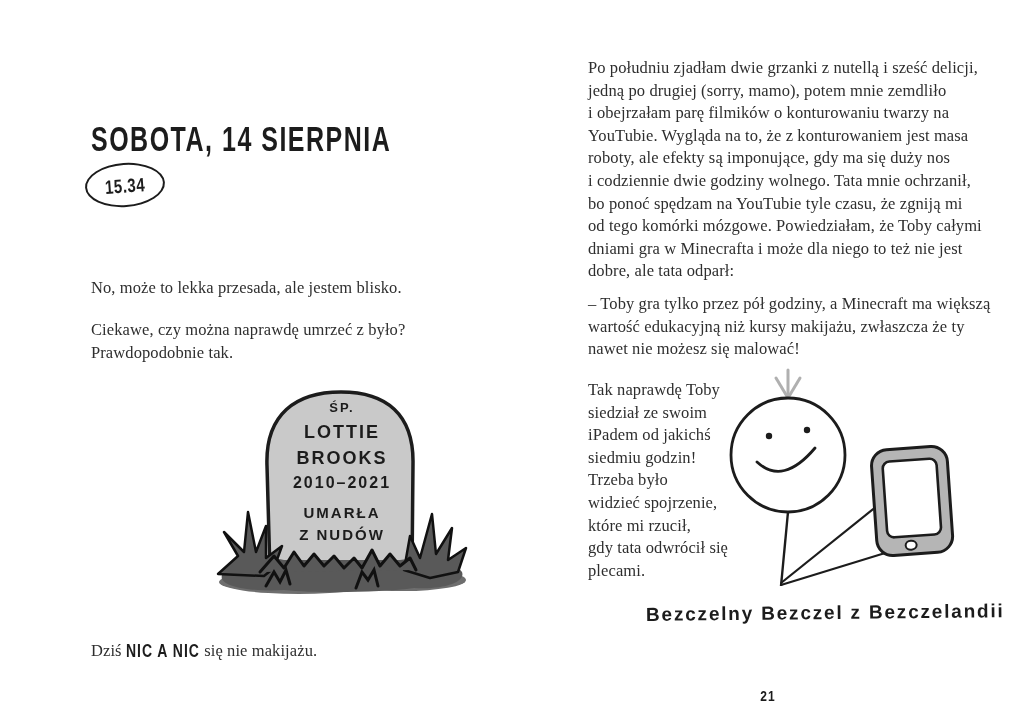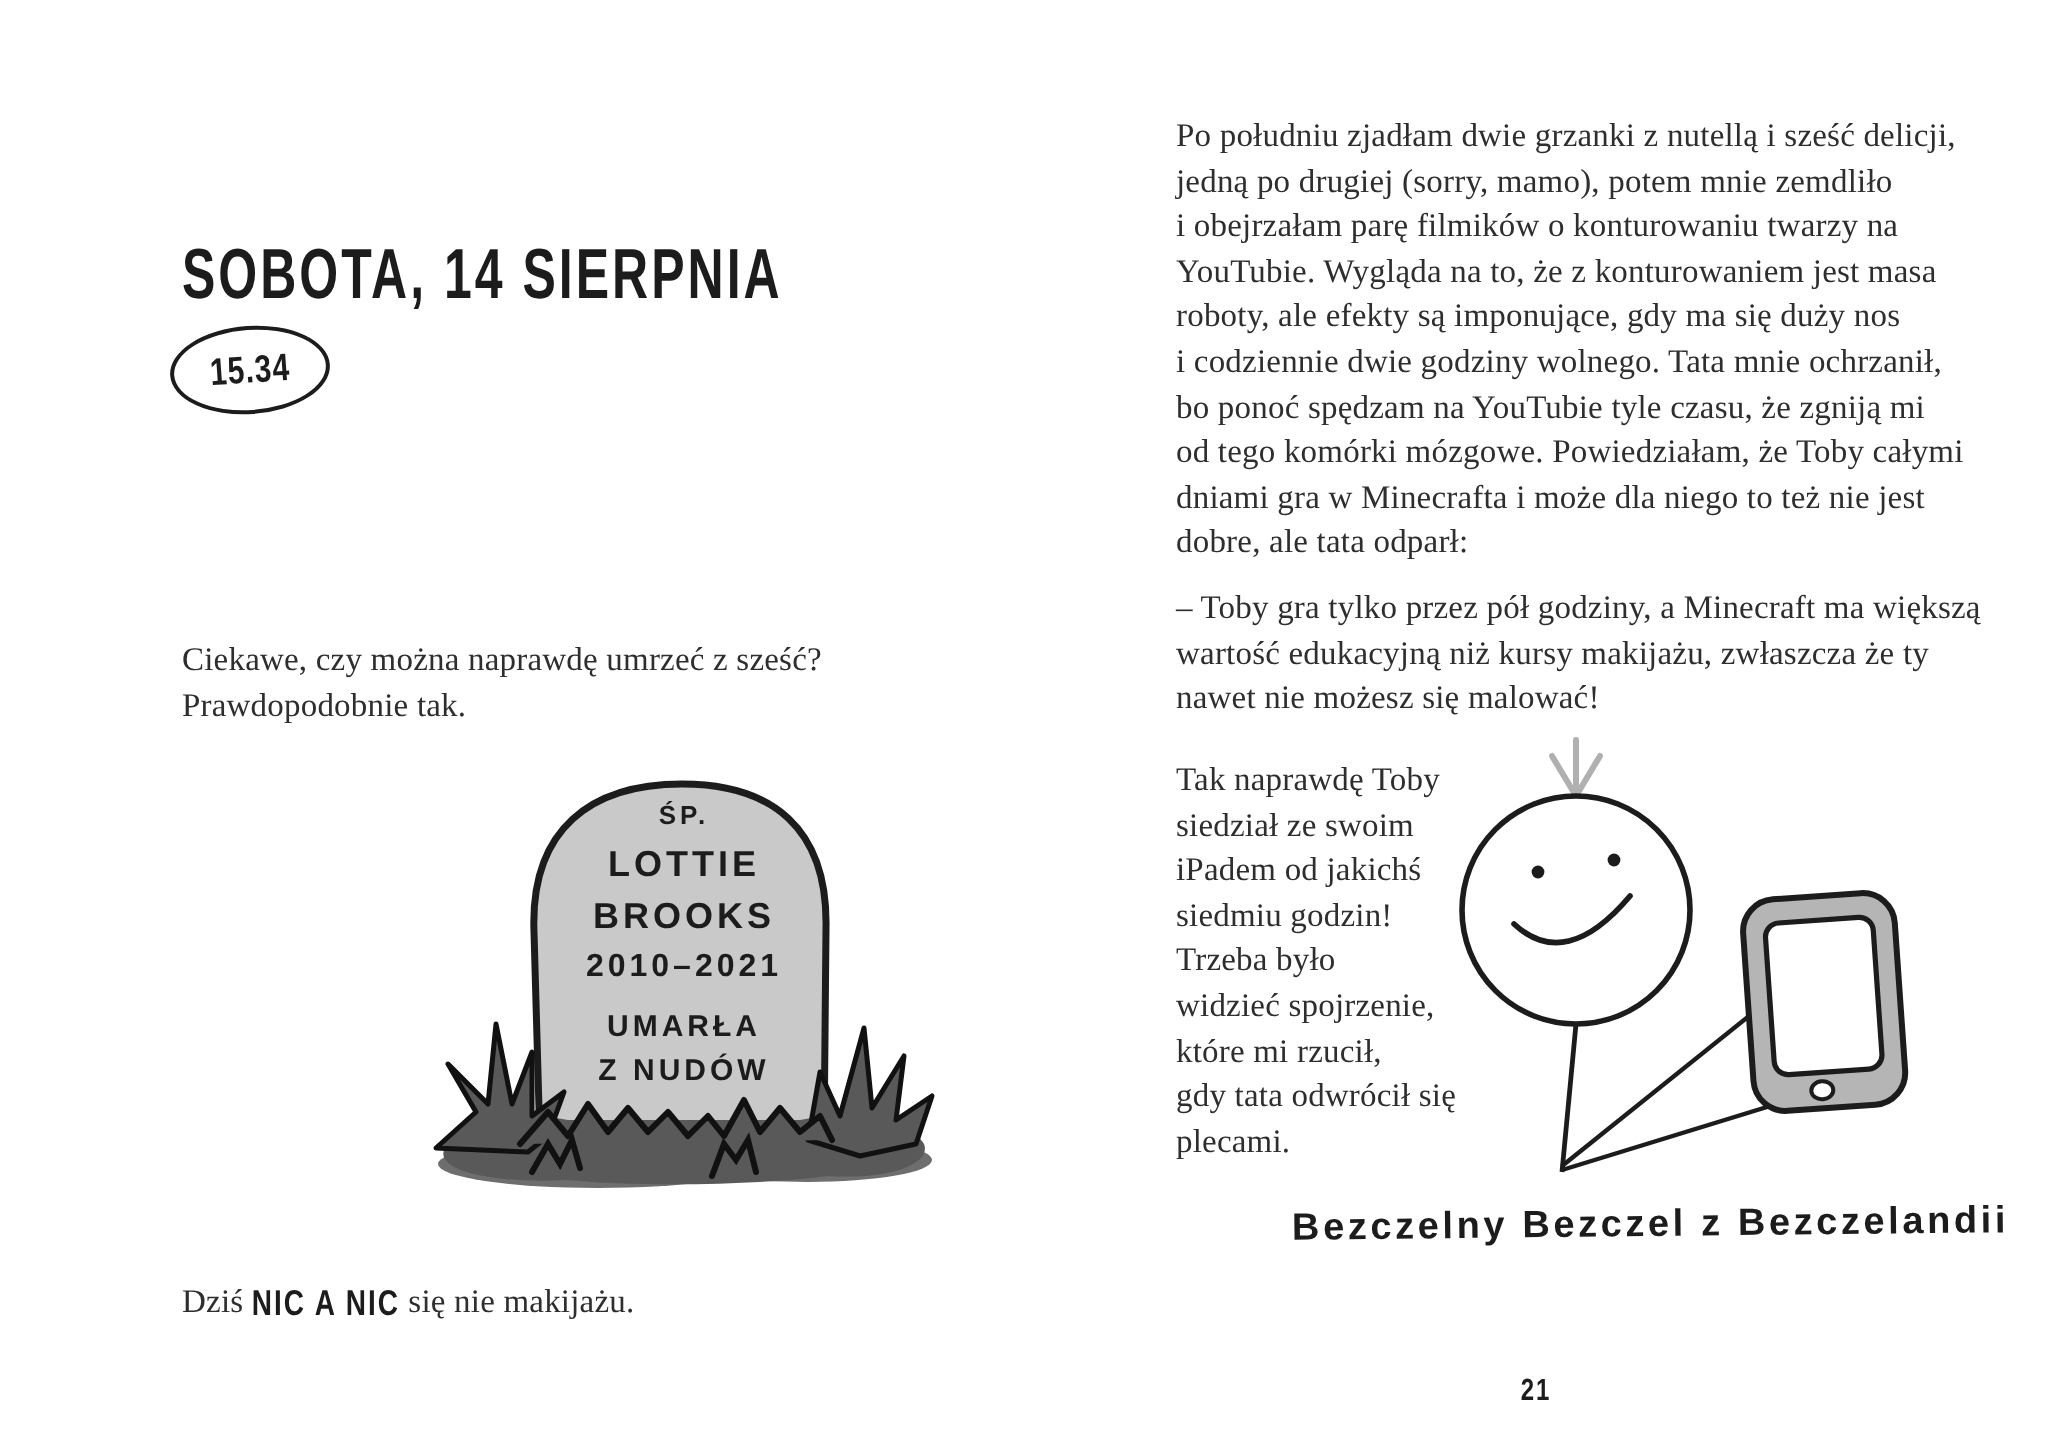--- a/index.html
+++ b/index.html
@@ -46,22 +46,23 @@
 
     <div class="abs" style="left:70px;top:118px;">
       <span class="heading">SOBOTA, 14 SIERPNIA</span>
     </div>
 
     <div class="abs time-bubble" style="left:64px;top:163px;">
       <span class="mk">15.34</span>
     </div>
 
 
+    <div class="abs body-text" style="left:70px;top:277px;width:420px;">No, może to lekka przesada, ale jestem blisko.</div>
 
-    <div class="abs body-text" style="left:70px;top:319px;width:420px;">Ciekawe, czy można naprawdę umrzeć z sześć?
+    <div class="abs body-text" style="left:70px;top:319px;width:420px;">Ciekawe, czy można naprawdę umrzeć z było?
 Prawdopodobnie tak.</div>
 
     <svg class="abs" style="left:183px;top:360px;" width="276" height="236" viewBox="0 0 276 236">
 
       <ellipse cx="95" cy="222" rx="80" ry="12" fill="#6e6e6e"></ellipse>
       <ellipse cx="200" cy="220" rx="62" ry="11" fill="#6e6e6e"></ellipse>
 
       <path d="M66,212 L63,106 C61,54 92,32 137,32 C182,32 210,54 209,104 L208,212 Z" fill="#c9c9c9" stroke="#1c1c1c" stroke-width="3.5" stroke-linejoin="round"></path>
 
       <g text-anchor="middle" letter-spacing="2">

